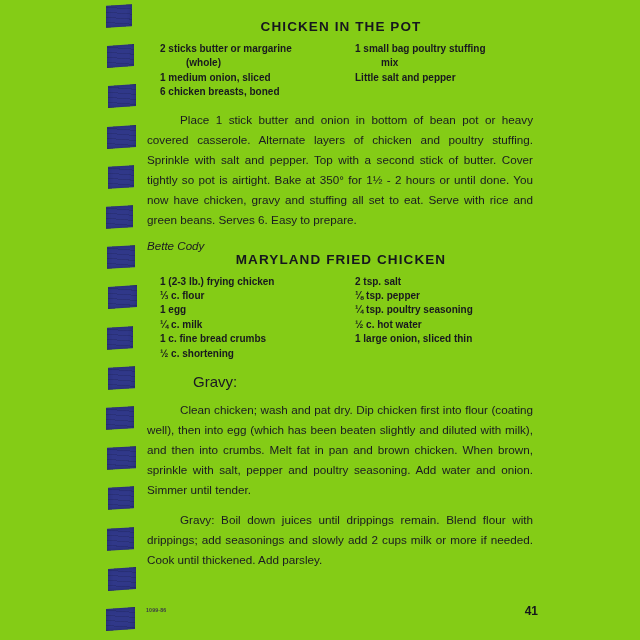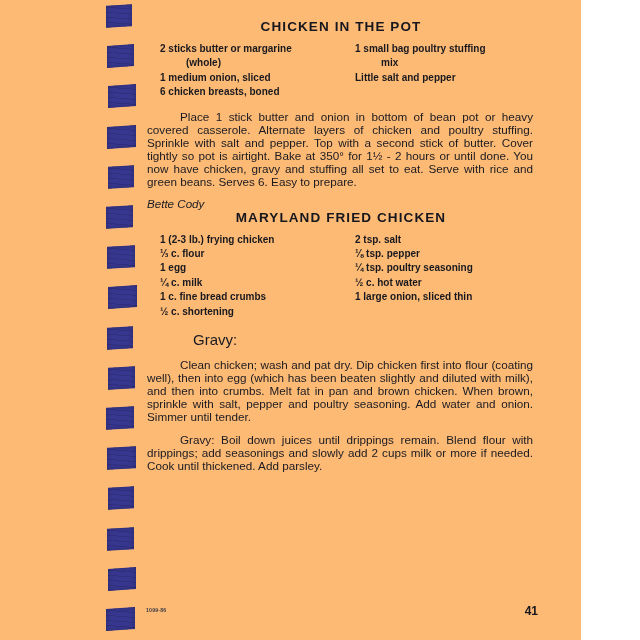--- a/index.html
+++ b/index.html
@@ -6,23 +6,23 @@
 
   html, body {
     width: 640px;
     height: 640px;
     background: #ffffff;
     overflow: hidden;
   }
 
   #page {
     position: relative;
-    width: 581px;
-    height: 640px;
-    background: #fdba74;
+    width: 640px;
+    height: 640px;
+    background: #84cc16;
     font-family: "Liberation Sans", sans-serif;
     color: #1a1a22;
   }
 
   
   #binding {
     position: absolute;
     left: 0;
     top: 0;
     width: 145px;
@@ -86,21 +86,21 @@
     white-space: nowrap;
   }
   .ing-list li.cont {
     padding-left: 26px;
   }
   .col-left  { padding-left: 13px !important; }
   .col-right { padding-left: 14px !important; }
 
   .para {
     font-size: 11.7px;
-    line-height: 13px;
+    line-height: 20px;
     text-align: justify;
     text-indent: 33px;
     color: #1a1a22;
     margin-top: 10px;
     padding-right: 2px;
   }
 
   .attrib {
     text-align: left;
     font-style: italic;

